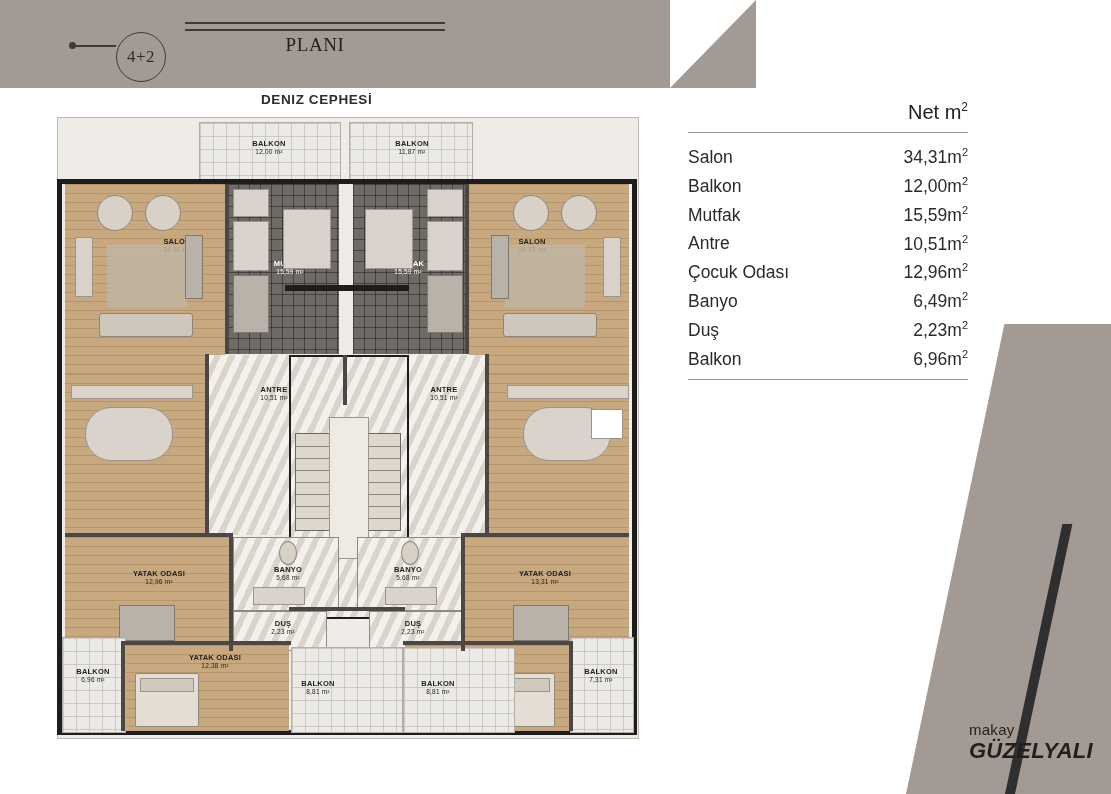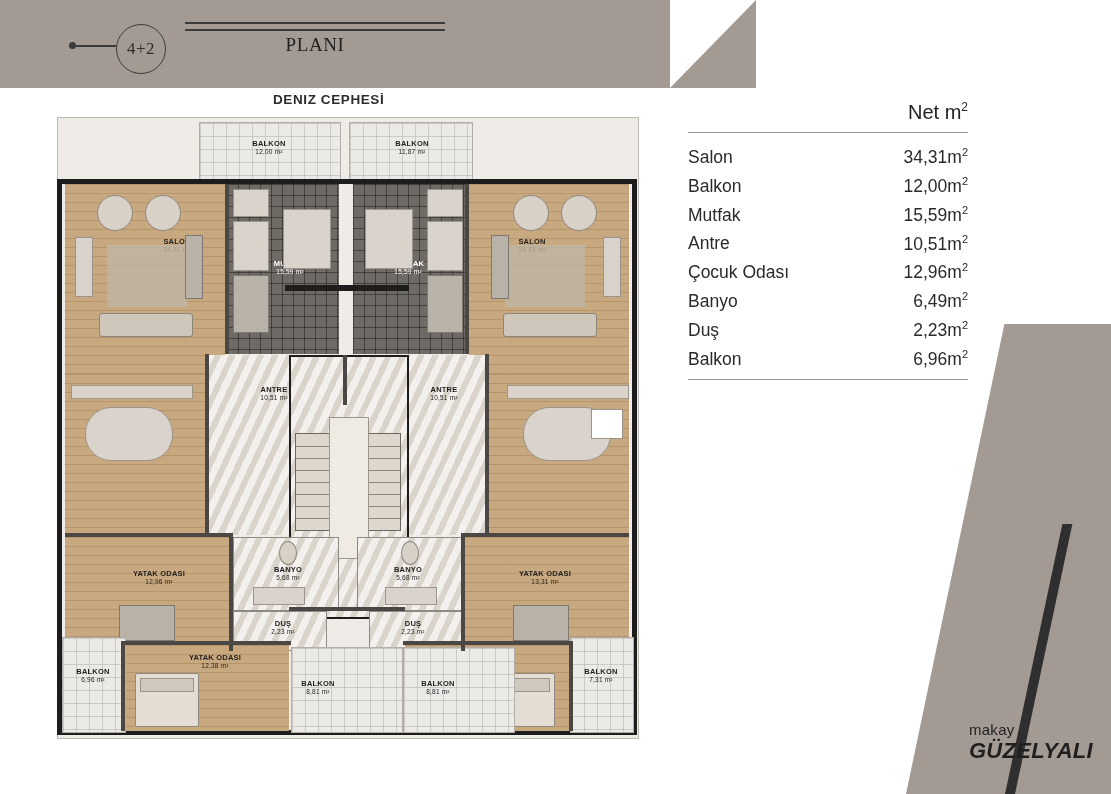--- a/index.html
+++ b/index.html
@@ -19,21 +19,21 @@
     border-style:solid;border-width:0 86px 88px 0;
     border-color:transparent transparent #a39a94 transparent;
     transform:scaleX(-1);
   }
   .header-slope{
     position:absolute;left:540px;top:0;width:0;height:0;
     border-style:solid;border-width:88px 0 0 130px;
     border-color:#a39a94 transparent transparent transparent;
   }
   .badge-circle{
-    position:absolute;left:116px;top:24px;width:48px;height:48px;
+    position:absolute;left:116px;top:32px;width:48px;height:48px;
     border-radius:50%;border:1.6px solid #3b3b3b;
     display:flex;align-items:center;justify-content:center;
     font-size:17px;color:#2e2e2e;font-family:"Liberation Serif", serif;
     letter-spacing:.5px;
   }
   .badge-line{
     position:absolute;left:72px;top:45px;width:44px;height:1.6px;background:#3b3b3b;
   }
   .badge-dot{
     position:absolute;left:69px;top:42px;width:7px;height:7px;border-radius:50%;background:#3b3b3b;
@@ -52,21 +52,21 @@
     font-family:"Liberation Serif", serif;
     font-size:19px;letter-spacing:.6px;color:#232323;line-height:22px;
   }
   .title-sub{
     font-family:"Liberation Serif", serif;
     font-size:19px;letter-spacing:.6px;color:#232323;line-height:24px;
     margin-top:2px;
   }
   
   .facade-caption{
-    position:absolute;left:273px;top:92px;
+    position:absolute;left:261px;top:92px;
     font-size:13.5px;letter-spacing:.6px;color:#2c2c2c;
     font-family:"Liberation Sans", sans-serif;font-weight:700;
   }
   
   .plan{
     position:absolute;left:57px;top:117px;width:580px;height:620px;
   }
   .outer-slab{
     position:absolute;left:0;top:0;width:580px;height:620px;
     background:#efece8;border:1px solid #bdb8b2;

